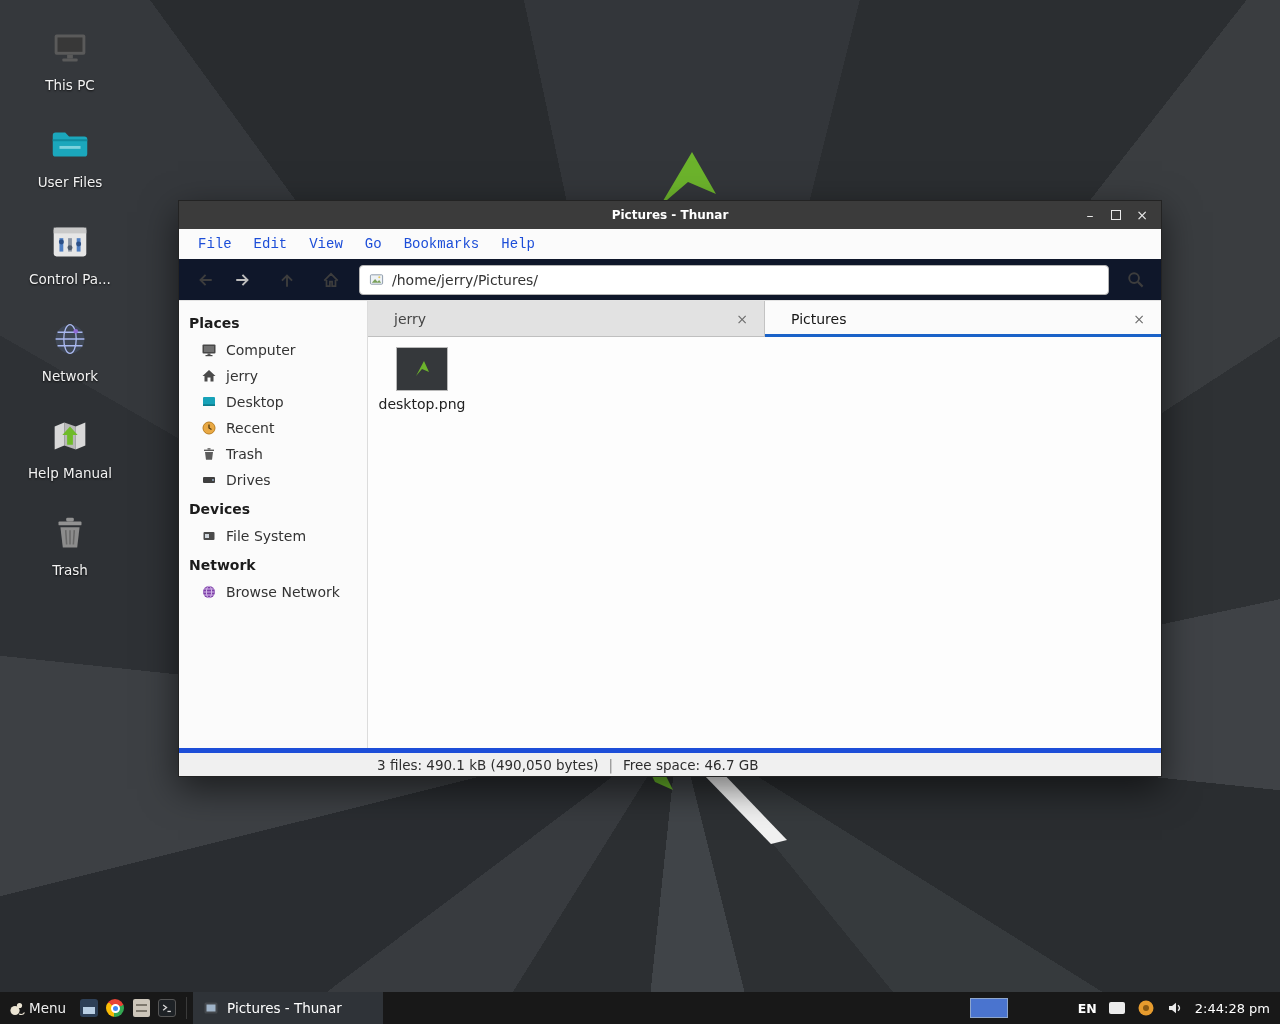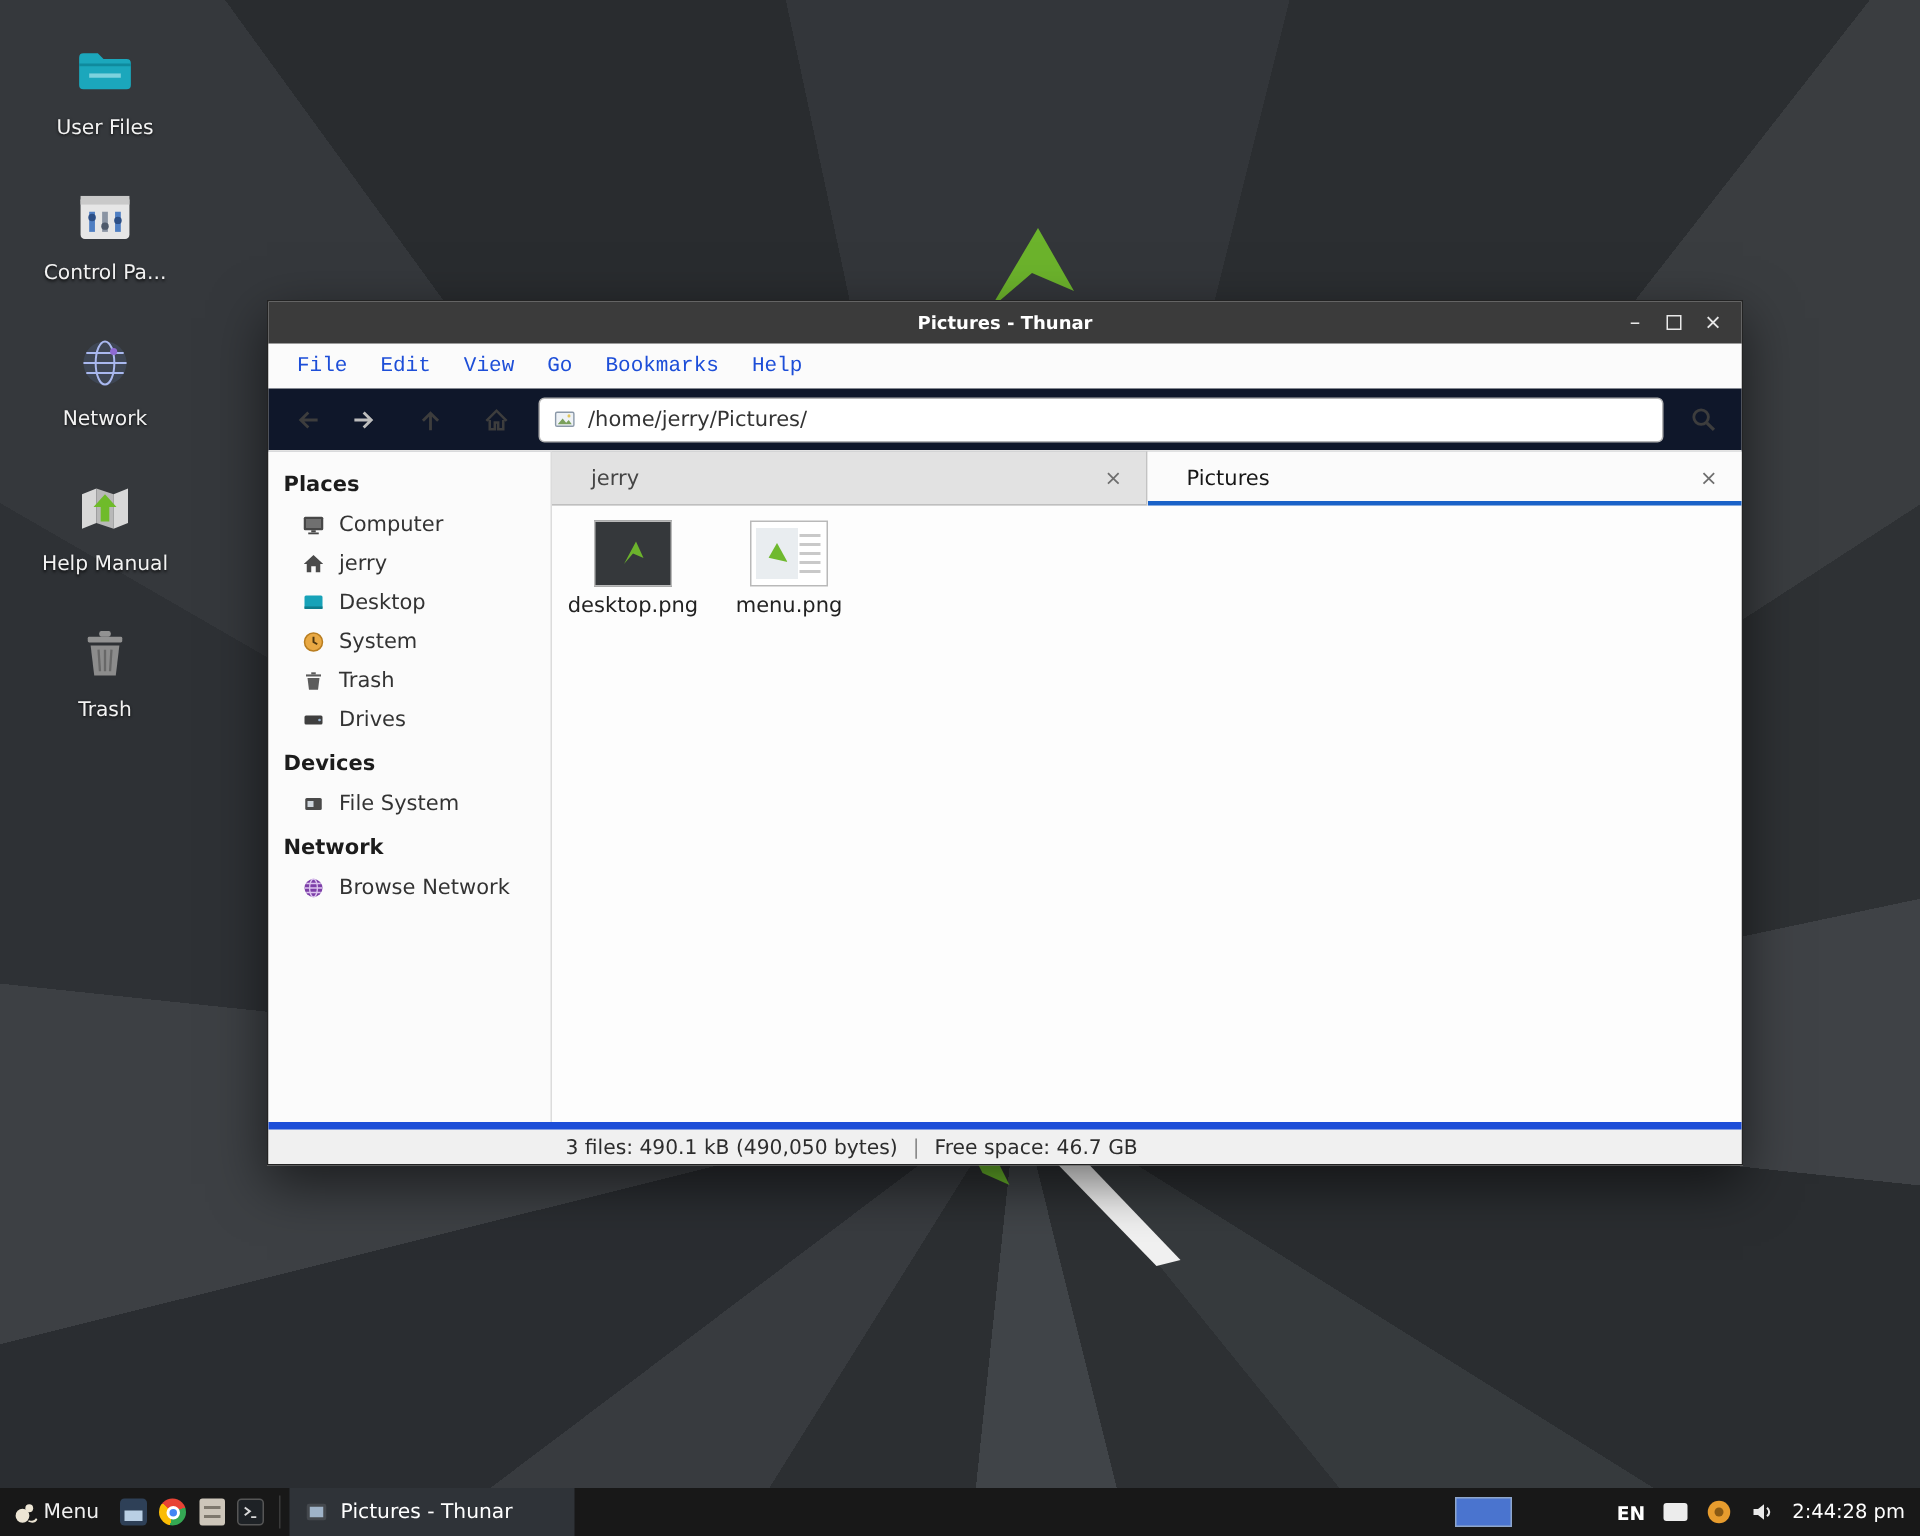--- a/index.html
+++ b/index.html
@@ -108,20 +108,31 @@
   </svg>
   <svg class="accent" style="left:615px; top:766px;" width="210" height="95" viewBox="0 0 210 95">
     <polygon points="34,4 46,0 58,24 40,16" fill="#67b22a"></polygon>
     <polygon points="88,8 103,2 172,74 156,78" fill="#f1f1f1"></polygon>
   </svg>
 
   <div class="desk-icons">
     <div class="dicon">
       <div class="art">
         <svg width="46" height="46" viewBox="0 0 48 48">
+          <rect x="8" y="10" width="32" height="21" rx="2" fill="#5a5a5a"></rect>
+          <rect x="11" y="13" width="26" height="15" fill="#383838"></rect>
+          <rect x="21" y="31" width="6" height="4" fill="#5a5a5a"></rect>
+          <rect x="16" y="35" width="16" height="3" rx="1" fill="#5a5a5a"></rect>
+        </svg>
+      </div>
+      <span class="dlabel">This PC</span>
+    </div>
+    <div class="dicon">
+      <div class="art">
+        <svg width="46" height="46" viewBox="0 0 48 48">
           <path d="M6 14 q0-3 3-3 h10 l4 4 h16 q3 0 3 3 v15 q0 3-3 3 H9 q-3 0-3-3 Z" fill="#1ba7bc"></path>
           <path d="M6 19 h36" stroke="#0f8a9d" stroke-width="2"></path>
           <rect x="13" y="25" width="22" height="3" fill="#bfeef4" opacity="0.6"></rect>
         </svg>
       </div>
       <span class="dlabel">User Files</span>
     </div>
     <div class="dicon">
       <div class="art">
         <svg width="46" height="46" viewBox="0 0 48 48">
@@ -262,21 +273,21 @@
           </span>
           <span>Desktop</span>
         </div>
         <div class="side-row">
           <span class="sicon">
             <svg width="16" height="16" viewBox="0 0 16 16">
                 <circle cx="8" cy="8" r="6" fill="#e9a944" stroke="#b97d1f"></circle>
                 <path d="M8 4.5 V8 L10.5 9.5" stroke="#4f370f" stroke-width="1.3" fill="none"></path>
               </svg>
           </span>
-          <span>System</span>
+          <span>Recent</span>
         </div>
         <div class="side-row">
           <span class="sicon">
             <svg width="16" height="16" viewBox="0 0 16 16">
                 <rect x="6.5" y="2.2" width="3" height="1.4" fill="#5c5c5c"></rect>
                 <rect x="3" y="3.6" width="10" height="1.4" fill="#5c5c5c"></rect>
                 <path d="M4 6 L5 13.8 H11 L12 6 Z" fill="#5c5c5c"></path>
               </svg>
           </span>
           <span>Trash</span>
@@ -328,27 +339,20 @@
         </div>
 
         <div class="filearea">
           <div class="file-item">
             <div class="thumb thumb-desktop">
               <svg width="20" height="20" viewBox="0 0 20 20">
                   <polygon points="4,17 12,2 17,13 10,10" fill="#6cb32c"></polygon>
                 </svg>
             </div>
             <span class="fname">desktop.png</span>
-          </div>
-          <div class="file-item">
-            <div class="thumb thumb-menu">
-              <span class="pic"></span>
-                <span class="lines"></span>
-            </div>
-            <span class="fname">menu.png</span>
           </div>
         </div>
       </div>
     </div>
 
     <div class="statusbar">
       <span>3 files: 490.1 kB (490,050 bytes)</span>
       <span style="color:#8a8a8a;">|</span>
       <span>Free space: 46.7 GB</span>
     </div>

